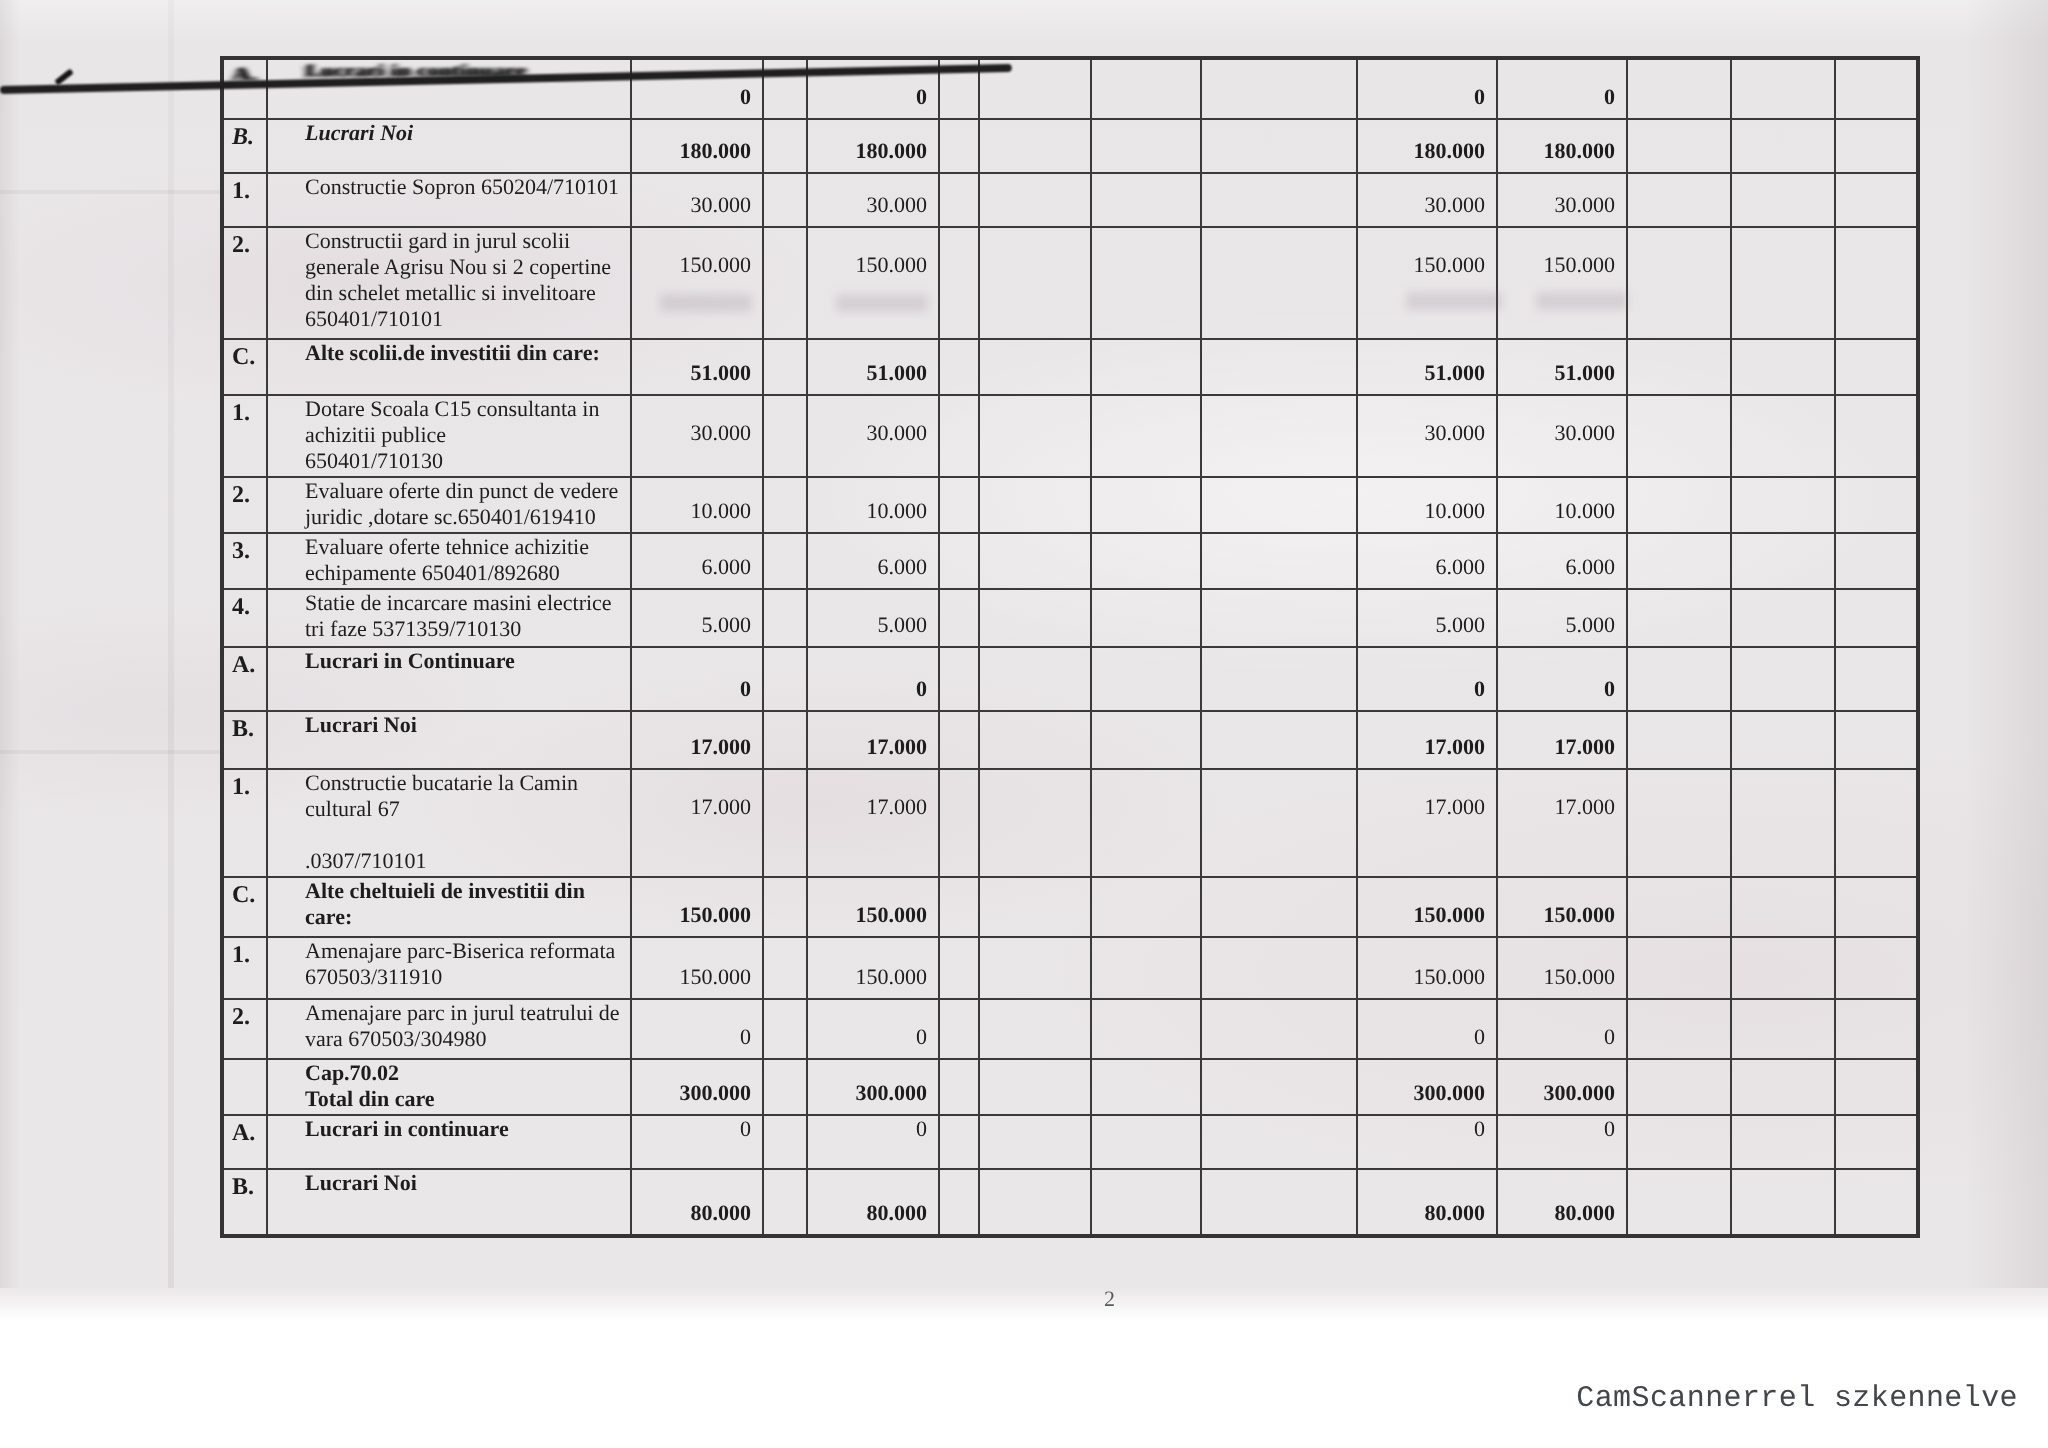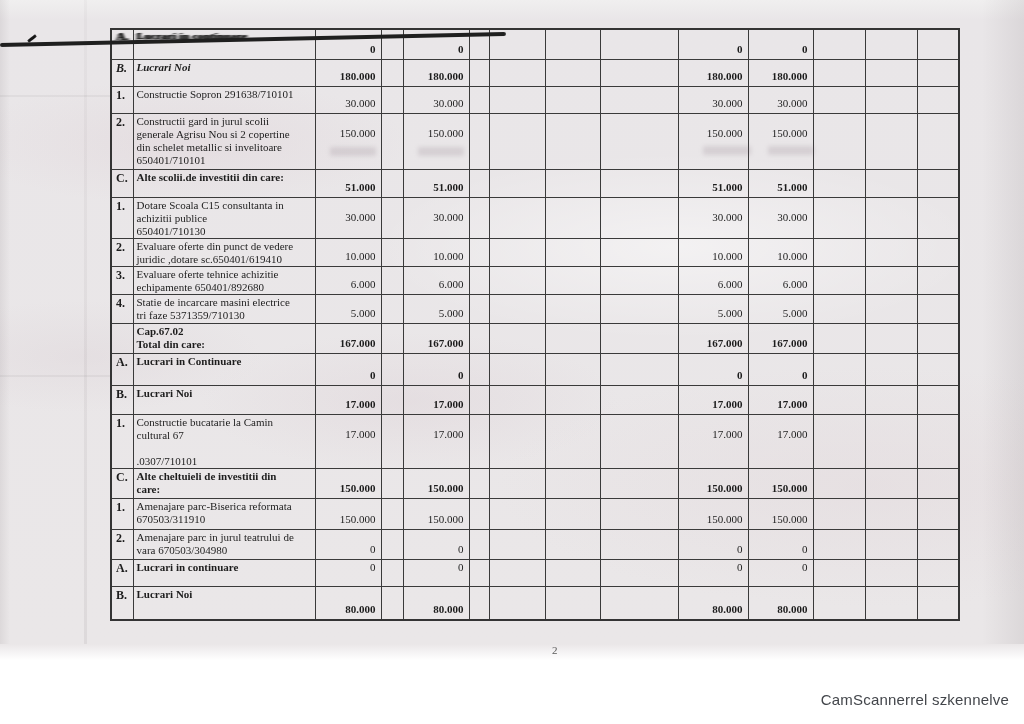--- a/index.html
+++ b/index.html
@@ -50,39 +50,39 @@
     position:absolute;left:110px;top:28px;width:848px;
     border-collapse:collapse;table-layout:fixed;
     border:2px solid #343434;
   }
   td{
     border:1.5px solid #3a3a3a;
     font-size:11px;line-height:13px;color:#1d1d1d;
     padding:0;overflow:hidden;vertical-align:top;
   }
   td.idx{font-weight:bold;font-size:12px;padding:2px 0 0 4px;}
-  td.desc{padding:1px 3px 0 3px;white-space:pre-line;}
+  td.desc{padding:1px 3px 0 19px;white-space:pre-line;}
   td.val{text-align:right;padding-right:5px;font-size:11px;}
   .vb{vertical-align:bottom;padding-bottom:3px;}
   .vm{vertical-align:middle;}
   .vu{vertical-align:top;padding-top:13px;}
   .vt{vertical-align:top;padding-top:1px;}
   .b{font-weight:bold;}
   .it{font-style:italic;}
   .smudge{
     display:inline-block;filter:blur(1px);color:#101010;font-weight:bold;
     text-shadow:2px 0 1px rgba(20,20,20,.75),-2px 1px 1px rgba(40,40,40,.5);
     transform:scaleY(.78);transform-origin:top left;margin-top:-3px;letter-spacing:.4px;
   }
 
   
   .page-num{position:absolute;left:552px;top:644px;font-size:11px;color:#5a5a5a;
     font-family:"Liberation Serif",serif;}
   .footer{position:absolute;right:15px;top:691px;
-    font-family:Liberation Sans, sans-serif;
+    font-family:Liberation Mono, monospace;
     font-size:15px;color:#43464b;letter-spacing:.2px;}
 </style>
 </head>
 <body>
 
 <div class="paper">
   <div class="crease-v"></div>
   <div class="crease-h1"></div>
   <div class="crease-h2"></div>
 </div>
@@ -132,21 +132,21 @@
         <td></td>
         <td></td>
         <td class="val vb b">180.000</td>
         <td class="val vb b">180.000</td>
         <td></td>
         <td></td>
         <td></td>
       </tr>
       <tr style="height: 27px;">
         <td class="idx"><span>1.</span></td>
-        <td class="desc"><span class="">Constructie Sopron 291638/710101</span></td>
+        <td class="desc"><span class="">Constructie Sopron 650204/710101</span></td>
         <td class="val vb">30.000</td>
         <td></td>
         <td class="val vb">30.000</td>
         <td></td>
         <td></td>
         <td></td>
         <td></td>
         <td class="val vb">30.000</td>
         <td class="val vb">30.000</td>
         <td></td>
@@ -250,37 +250,20 @@
         <td></td>
         <td></td>
         <td></td>
         <td></td>
         <td class="val vb">5.000</td>
         <td class="val vb">5.000</td>
         <td></td>
         <td></td>
         <td></td>
       </tr>
-      <tr style="height: 30px;">
-        <td class="idx"><span></span></td>
-        <td class="desc"><span class="b ">Cap.67.02
-Total din care:</span></td>
-        <td class="val vb b">167.000</td>
-        <td></td>
-        <td class="val vb b">167.000</td>
-        <td></td>
-        <td></td>
-        <td></td>
-        <td></td>
-        <td class="val vb b">167.000</td>
-        <td class="val vb b">167.000</td>
-        <td></td>
-        <td></td>
-        <td></td>
-      </tr>
       <tr style="height: 32px;">
         <td class="idx"><span>A.</span></td>
         <td class="desc"><span class="b ">Lucrari in Continuare</span></td>
         <td class="val vb b">0</td>
         <td></td>
         <td class="val vb b">0</td>
         <td></td>
         <td></td>
         <td></td>
         <td></td>
@@ -365,20 +348,37 @@
 vara 670503/304980</span></td>
         <td class="val vb">0</td>
         <td></td>
         <td class="val vb">0</td>
         <td></td>
         <td></td>
         <td></td>
         <td></td>
         <td class="val vb">0</td>
         <td class="val vb">0</td>
+        <td></td>
+        <td></td>
+        <td></td>
+      </tr>
+      <tr style="height: 28px;">
+        <td class="idx"><span></span></td>
+        <td class="desc"><span class="b ">Cap.70.02
+Total din care</span></td>
+        <td class="val vb b">300.000</td>
+        <td></td>
+        <td class="val vb b">300.000</td>
+        <td></td>
+        <td></td>
+        <td></td>
+        <td></td>
+        <td class="val vb b">300.000</td>
+        <td class="val vb b">300.000</td>
         <td></td>
         <td></td>
         <td></td>
       </tr>
       <tr style="height: 27px;">
         <td class="idx"><span>A.</span></td>
         <td class="desc"><span class="b ">Lucrari in continuare</span></td>
         <td class="val vt">0</td>
         <td></td>
         <td class="val vt">0</td>

